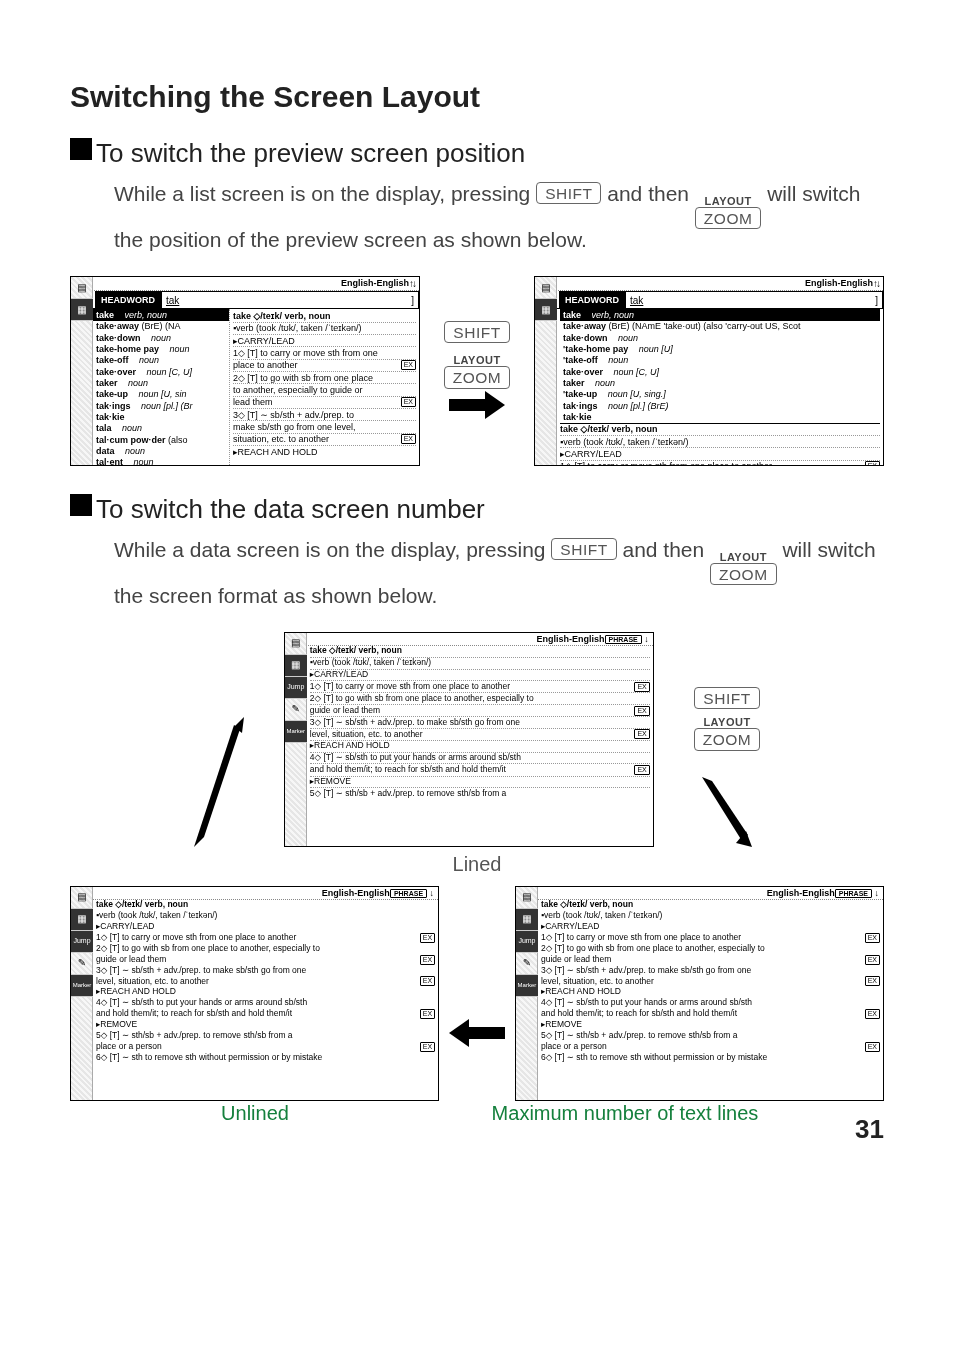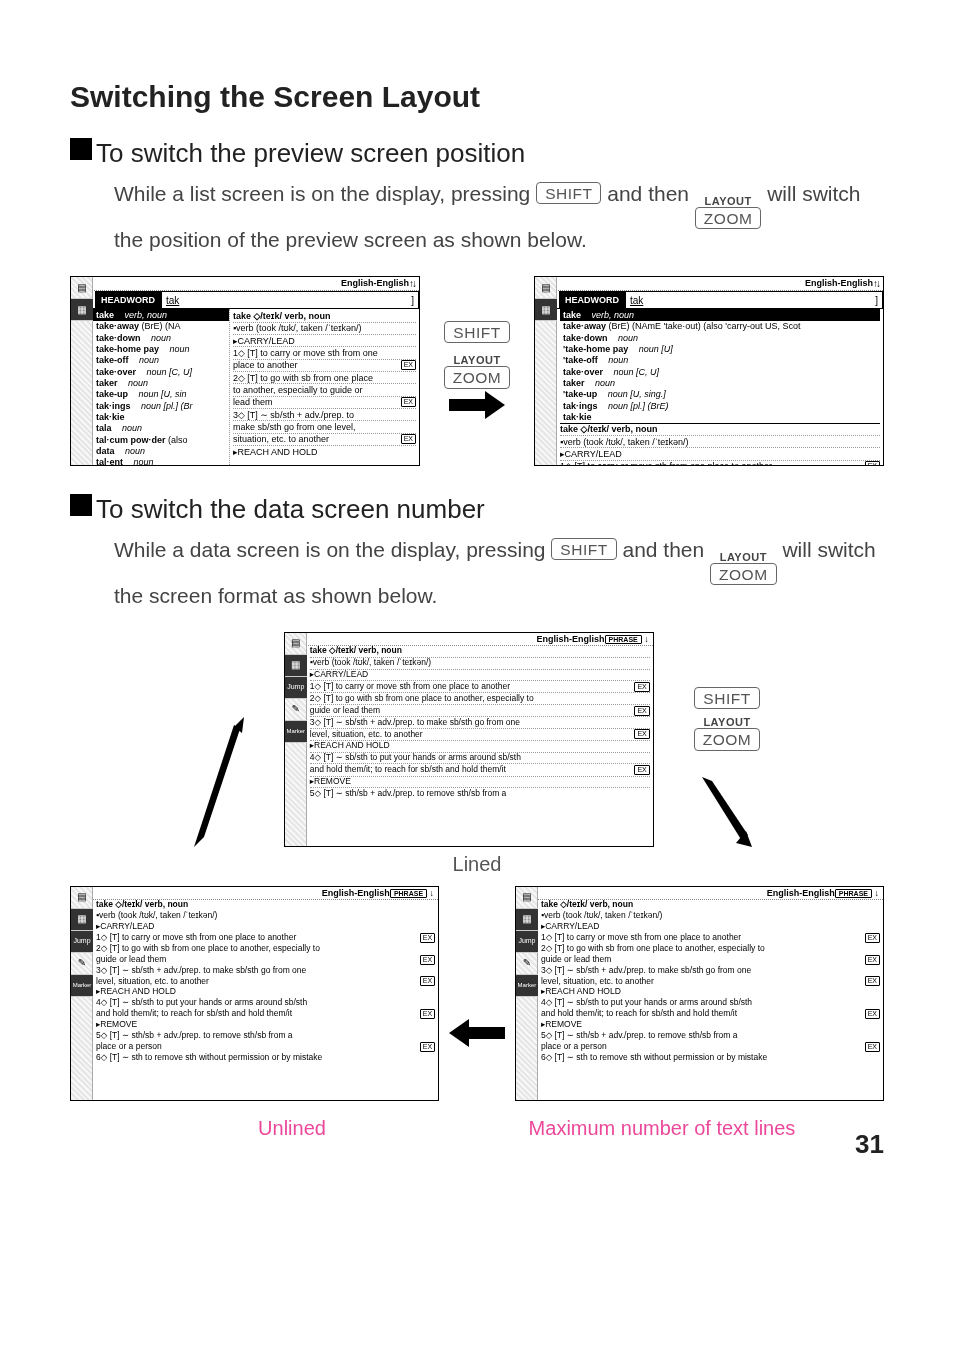--- a/index.html
+++ b/index.html
@@ -261,24 +261,24 @@
     position:absolute;
     right:36px; top:0;
     width:0; height:0;
     border-top:14px solid transparent;
     border-bottom:14px solid transparent;
     border-right:20px solid #000;
   }
 
   .bottom-captions {
     display:flex;
-    justify-content:center;
-    margin-top:16px;
+    justify-content:flex-start;
+    margin-top:1px;
     font-size:20px;
-    color:#ec4899;
+    color:#15803d;
   }
   .bottom-captions .cap-left { width:370px; text-align:center; }
   .bottom-captions .cap-right { width:370px; text-align:center; }
 
   .page-num {
     position:absolute;
     bottom:20px; right:70px;
     font-size:26px;
     font-weight:bold;
     margin-top:41px;

